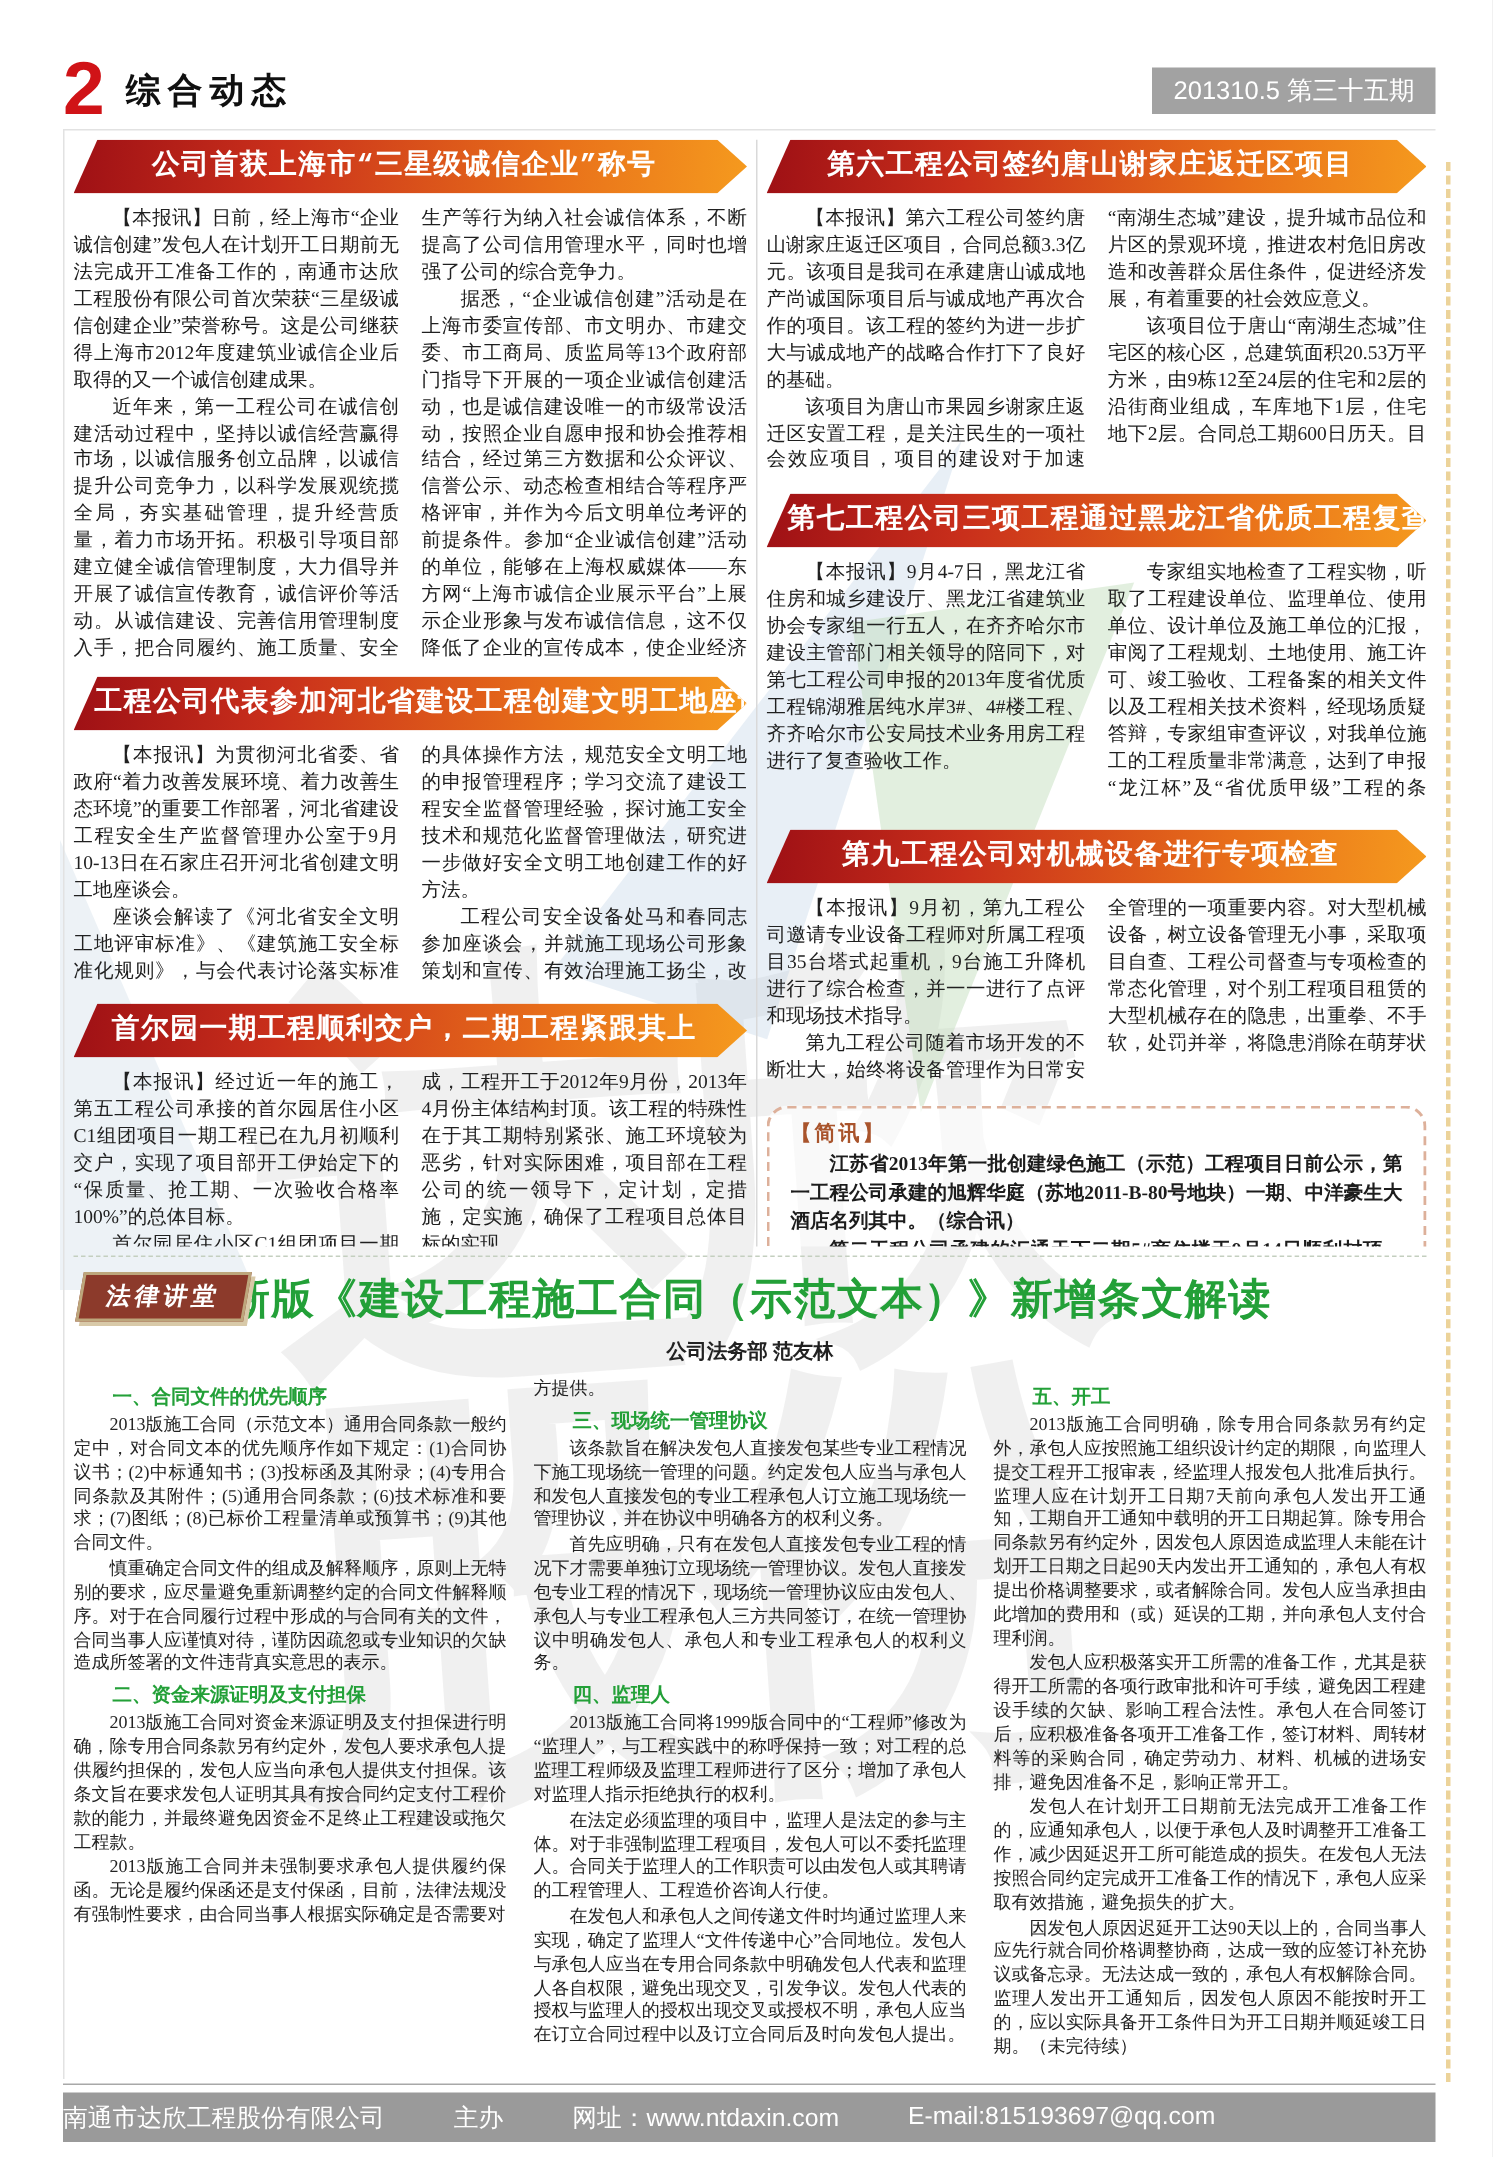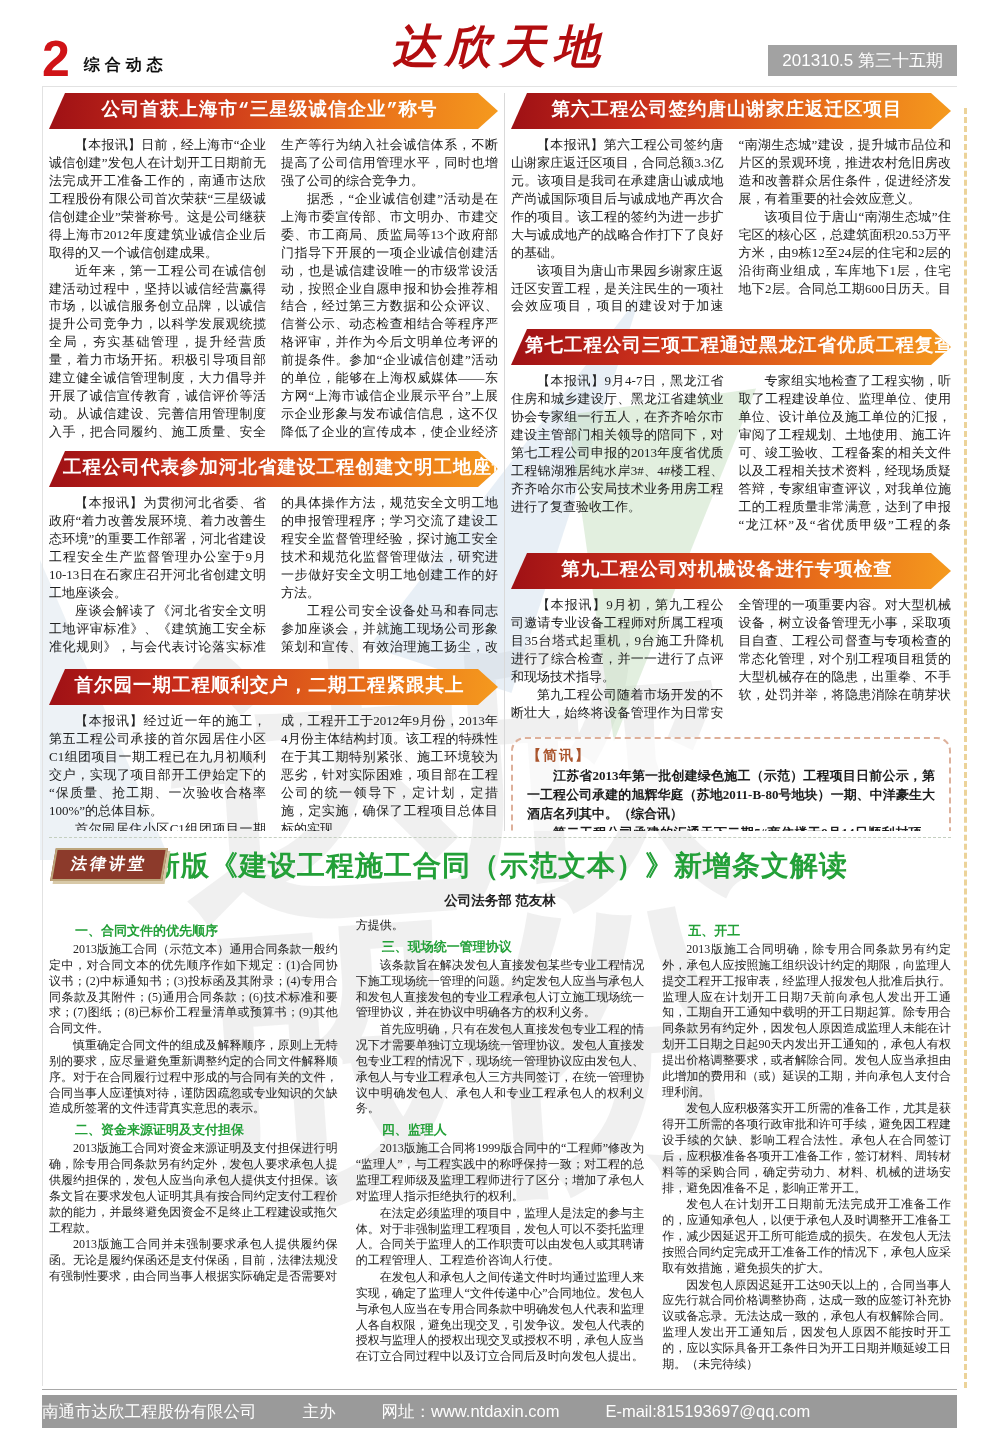--- a/index.html
+++ b/index.html
@@ -21,21 +21,21 @@
   .tri-green1{top:400px; left:590px; width:0;height:0;border-right:190px solid transparent;border-top:330px solid rgba(190,220,185,.45);transform:rotate(-8deg);}
   .tri-blue2{top:560px; left:40px; width:0;height:0;border-right:130px solid transparent;border-bottom:300px solid rgba(195,212,226,.30);}
   .dash-right{position:absolute; top:108px; bottom:50px; right:28px; width:0; border-right:3px dashed #ecd39a; z-index:0;}
 
   
   .header{
     display:flex; align-items:flex-end;
     margin:24px 38px 6px 42px; height:56px; position:relative; z-index:2;
   }
   .page-num{font-family:"Liberation Sans",sans-serif; font-weight:bold; font-size:50px; line-height:.85; color:#d01317;}
-  .section-name{font-family:"Liberation Sans",sans-serif; font-weight:bold; font-size:16px; letter-spacing:5px; color:#101010; margin-left:14px; padding-bottom:4px;}
+  .section-name{font-family:"Liberation Sans",sans-serif; font-weight:bold; font-size:23px; letter-spacing:5px; color:#101010; margin-left:14px; padding-bottom:4px;}
   .masthead{
     position:absolute; left:50%; transform:translateX(-50%); bottom:2px;
     font-size:46px; font-weight:bold; font-style:italic; letter-spacing:8px;
     color:#b20d0f; font-family:"DejaVu Serif",serif; white-space:nowrap;
   }
   .issue-box{
     margin-left:auto; background:#a2a2a2; color:#fff;
     font-family:"Liberation Sans",sans-serif; font-size:17px;
     padding:4px 14px; margin-bottom:4px; white-space:nowrap;
   }
@@ -125,21 +125,20 @@
 
   <div class="wm-text">达欣股份</div>
   <div class="tri tri-blue1"></div>
   <div class="tri tri-green1"></div>
   <div class="tri tri-blue2"></div>
   <div class="dash-right"></div>
 
   <header class="header">
     <div class="page-num">2</div>
     <div class="section-name">综合动态</div>
-    <div class="masthead">达欣天地</div>
     <div class="issue-box">201310.5 第三十五期</div>
   </header>
 
   <div class="content-frame">
     <div class="top-grid">
       <div class="col-left" id="col-left">
           <article class="article">
             <div class="headline">公司首获上海市“三星级诚信企业”称号</div>
             <div class="body">
               <p>【本报讯】日前，经上海市“企业诚信创建”发包人在计划开工日期前无法完成开工准备工作的，南通市达欣工程股份有限公司首次荣获“三星级诚信创建企业”荣誉称号。这是公司继获得上海市2012年度建筑业诚信企业后取得的又一个诚信创建成果。</p>

